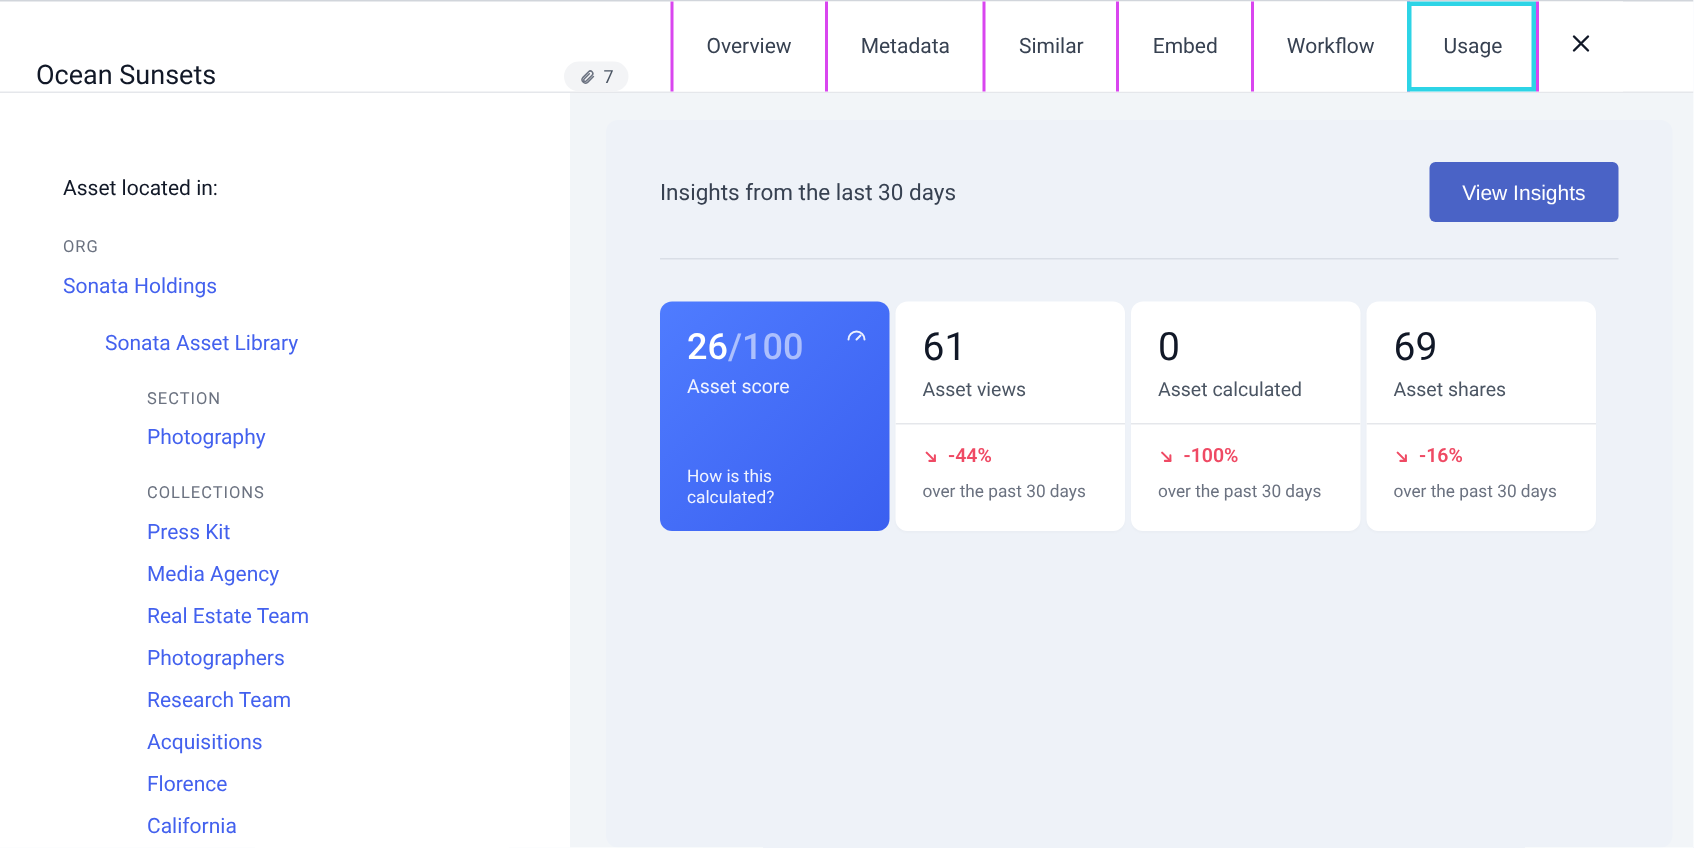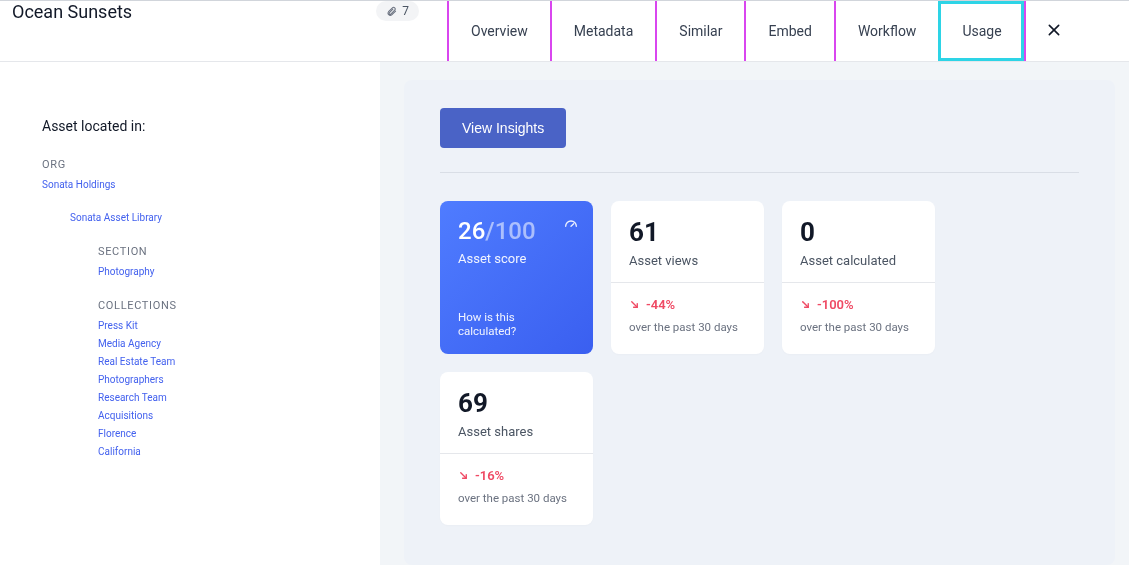--- a/index.html
+++ b/index.html
@@ -2,21 +2,21 @@
 <html><head>
 <meta charset="utf-8">
 <style>
   * { box-sizing: border-box; margin: 0; padding: 0; }
   html, body { width: 1129px; height: 565px; font-family: -apple-system, BlinkMacSystemFont, "Segoe UI", Roboto, Helvetica, Arial, sans-serif; background: #fff; color: #1f2937; }
   .top-border { height: 1px; background: #d1d5db; width:100%; }
   .header {
     display: flex; align-items: stretch; height: 61px; border-bottom: 1px solid #e5e7eb;
   }
   .header-left {
-    display: flex; align-items: flex-start; flex: 0 0 447px; padding-left: 12px;
+    display: flex; align-items: flex-end; flex: 0 0 447px; padding-left: 24px;
   }
   .asset-title { font-size: 18px; color: #111827; font-weight: 400; }
   .attach-pill {
     margin-left: auto; margin-right: 28px;
     background: #f3f4f6; border-radius: 999px; padding: 3px 10px;
     display: inline-flex; align-items: center; gap: 5px;
     font-size: 12px; color: #4b5563;
   }
   .tabs { display: flex; align-items: stretch; }
   .tab {
@@ -36,21 +36,21 @@
   .body { display: flex; height: calc(565px - 62px); }
   .sidebar {
     width: 380px; padding: 32px 0 0 42px; background: #fff; overflow: hidden;
     font-size: 14px;
   }
   .sidebar-title { font-size: 14px; color: #111827; margin-bottom: 24px; margin-top: 24px; }
   .sb-label {
     font-size: 11px; letter-spacing: 0.06em; color: #6b7280; margin-bottom: 8px;
     text-transform: uppercase;
   }
-  .sb-link { color: #4361ee; font-size: 10px; cursor: pointer; }
+  .sb-link { color: #4361ee; font-size: 14px; cursor: pointer; margin-top: 12px; }
   .sb-group { margin-bottom: 22px; }
   .sb-indent-1 { padding-left: 28px; }
   .sb-indent-2 { padding-left: 56px; }
   .sb-collections { }
   .sb-collections .sb-link { display:block; margin-bottom: 7px; }
 
   .main {
     flex: 1; background: #f2f5f8; padding: 18px 14px 0 24px; overflow: hidden;
   }
   .panel {
@@ -59,28 +59,28 @@
   }
   .panel-head {
     display: flex; align-items: center; justify-content: space-between;
     padding-bottom: 24px; border-bottom: 1px solid #d9dee6; margin-bottom: 28px;
   }
   .panel-head-title { font-size: 15px; color: #374151; }
   .view-insights-btn {
     background: #4a63c6; color: #fff; border: none; border-radius: 4px;
     padding: 12px 22px; font-size: 14px; cursor: pointer;
   }
-  .cards { display: flex; flex-wrap: wrap; gap: 18px; }
+  .cards { display: flex; flex-wrap: wrap; gap: 4px; }
   .card {
     width: 153px; min-height: 153px; border-radius: 8px; background: #fff;
     display: flex; flex-direction: column; overflow: hidden;
     box-shadow: 0 1px 2px rgba(0,0,0,0.02);
   }
   .card .top { padding: 16px 18px 14px 18px; }
-  .card .metric { font-size: 26px; font-weight: 700; color: #111827; }
+  .card .metric { font-size: 26px; font-weight: 400; color: #111827; }
   .card .metric-label { font-size: 13px; color: #4b5563; margin-top: 6px; }
   .card .divider { height:1px; background:#e5e7eb; }
   .card .bottom { padding: 12px 18px 14px 18px; }
   .delta { color: #ef4a64; font-size: 13px; font-weight: 600; display:inline-flex; align-items:center; gap:6px; }
   .delta-sub { font-size: 11.5px; color: #6b7280; margin-top: 6px; }
 
   .score-card {
     width: 153px; height: 153px; border-radius: 8px;
     background: linear-gradient(135deg, #4f7cff 0%, #3a5ff0 100%);
     color: #fff; padding: 16px 18px; position: relative;
@@ -169,20 +169,21 @@
       <span class="sb-link">Research Team</span>
       <span class="sb-link">Acquisitions</span>
       <span class="sb-link">Florence</span>
       <span class="sb-link">California</span>
     </div>
   </div>
 
   <div class="main">
     <div class="panel">
       <div class="panel-head">
+        <div class="panel-head-title">Insights from the last 30 days</div>
         <button class="view-insights-btn">View Insights</button>
       </div>
 
       <div class="cards">
 
         <div class="score-card">
           <div class="score-line">
             <span class="score-num">26</span>
               <span class="score-denom">/100</span>
           </div>

